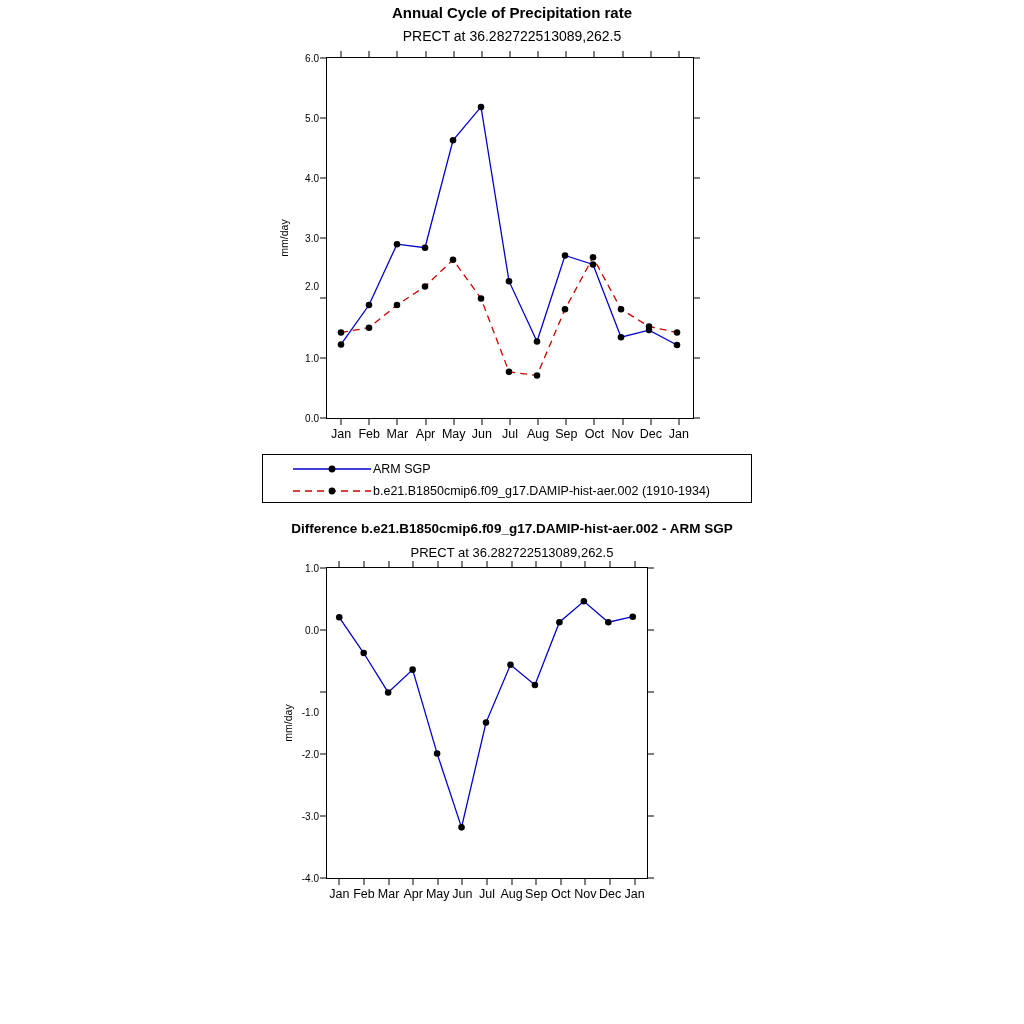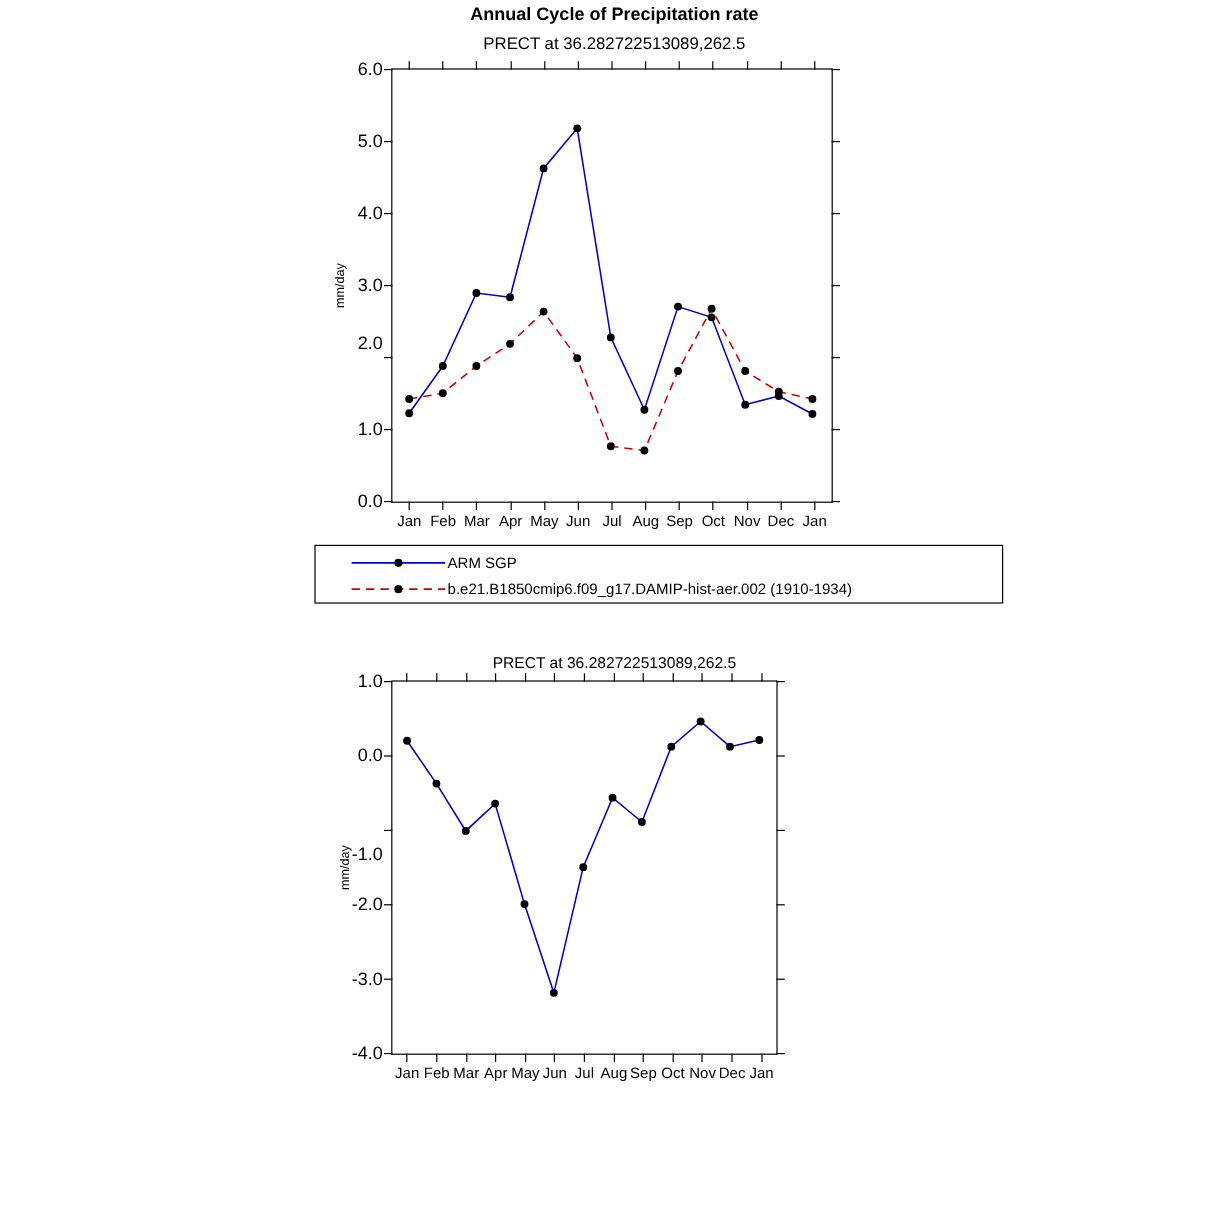--- a/index.html
+++ b/index.html
@@ -54,21 +54,21 @@
   .plot-area { position: absolute; inset: 0; }
 
   svg.lines { position: absolute; inset: 0; width: 100%; height: 100%; overflow: visible; }
 
   
   .ytick {
     position: absolute;
     right: 100%;
     transform: translateY(-50%);
     padding-right: 8px;
-    font-size: 15px;
+    font-size: 10px;
     white-space: nowrap;
     text-align: right;
   }
   .ytick-mark {
     position: absolute;
     right: 100%;
     width: 7px;
     height: 1px;
     background: #000;
     transform: translateY(-0.5px);
@@ -122,21 +122,21 @@
     transform-origin: center center;
     font-size: 10.5px;
     white-space: nowrap;
   }
 
   
   .legend {
     position: absolute;
     left: 262px;
     top: 454px;
-    width: 574px;
+    width: 490px;
     height: 49px;
     border: 1px solid #000;
     box-sizing: border-box;
   }
   .legend-row {
     position: absolute;
     left: 0; right: 0;
     height: 24px;
     display: flex;
     align-items: center;
@@ -288,20 +288,21 @@
       <span class="legend-sample">
         <svg viewBox="0 0 82 20" preserveAspectRatio="none">
           <line x1="2" y1="10" x2="80" y2="10" stroke="#cc0000" stroke-width="1.4" stroke-dasharray="7,5"></line>
           <circle cx="41" cy="10" r="3.4" fill="#000000"></circle>
         </svg>
       </span>
       <span class="legend-text">b.e21.B1850cmip6.f09_g17.DAMIP-hist-aer.002 (1910-1934)</span>
     </div>
   </div>
 
+  <div class="diff-title">Difference b.e21.B1850cmip6.f09_g17.DAMIP-hist-aer.002 - ARM SGP</div>
   <div class="sub-title-bottom">PRECT at 36.282722513089,262.5</div>
 
   <div class="plot-bottom">
     <div class="plot-area" id="bottom-area">
       <svg class="lines" id="bottom-svg" viewBox="0 0 322 312" preserveAspectRatio="none">
           <polyline points="12.31,49.60 36.92,85.56 61.54,125.24 86.15,102.30 110.77,186.62 135.38,261.02 160.00,155.62 184.62,97.34 209.23,117.80 233.85,54.56 258.46,33.48 283.08,54.56 307.69,48.98" fill="none" stroke="#0000cc" stroke-width="1.3"></polyline>
           <circle cx="12.31" cy="49.60" r="3.3" fill="#000000"></circle>
           <circle cx="36.92" cy="85.56" r="3.3" fill="#000000"></circle>
           <circle cx="61.54" cy="125.24" r="3.3" fill="#000000"></circle>
           <circle cx="86.15" cy="102.30" r="3.3" fill="#000000"></circle>

